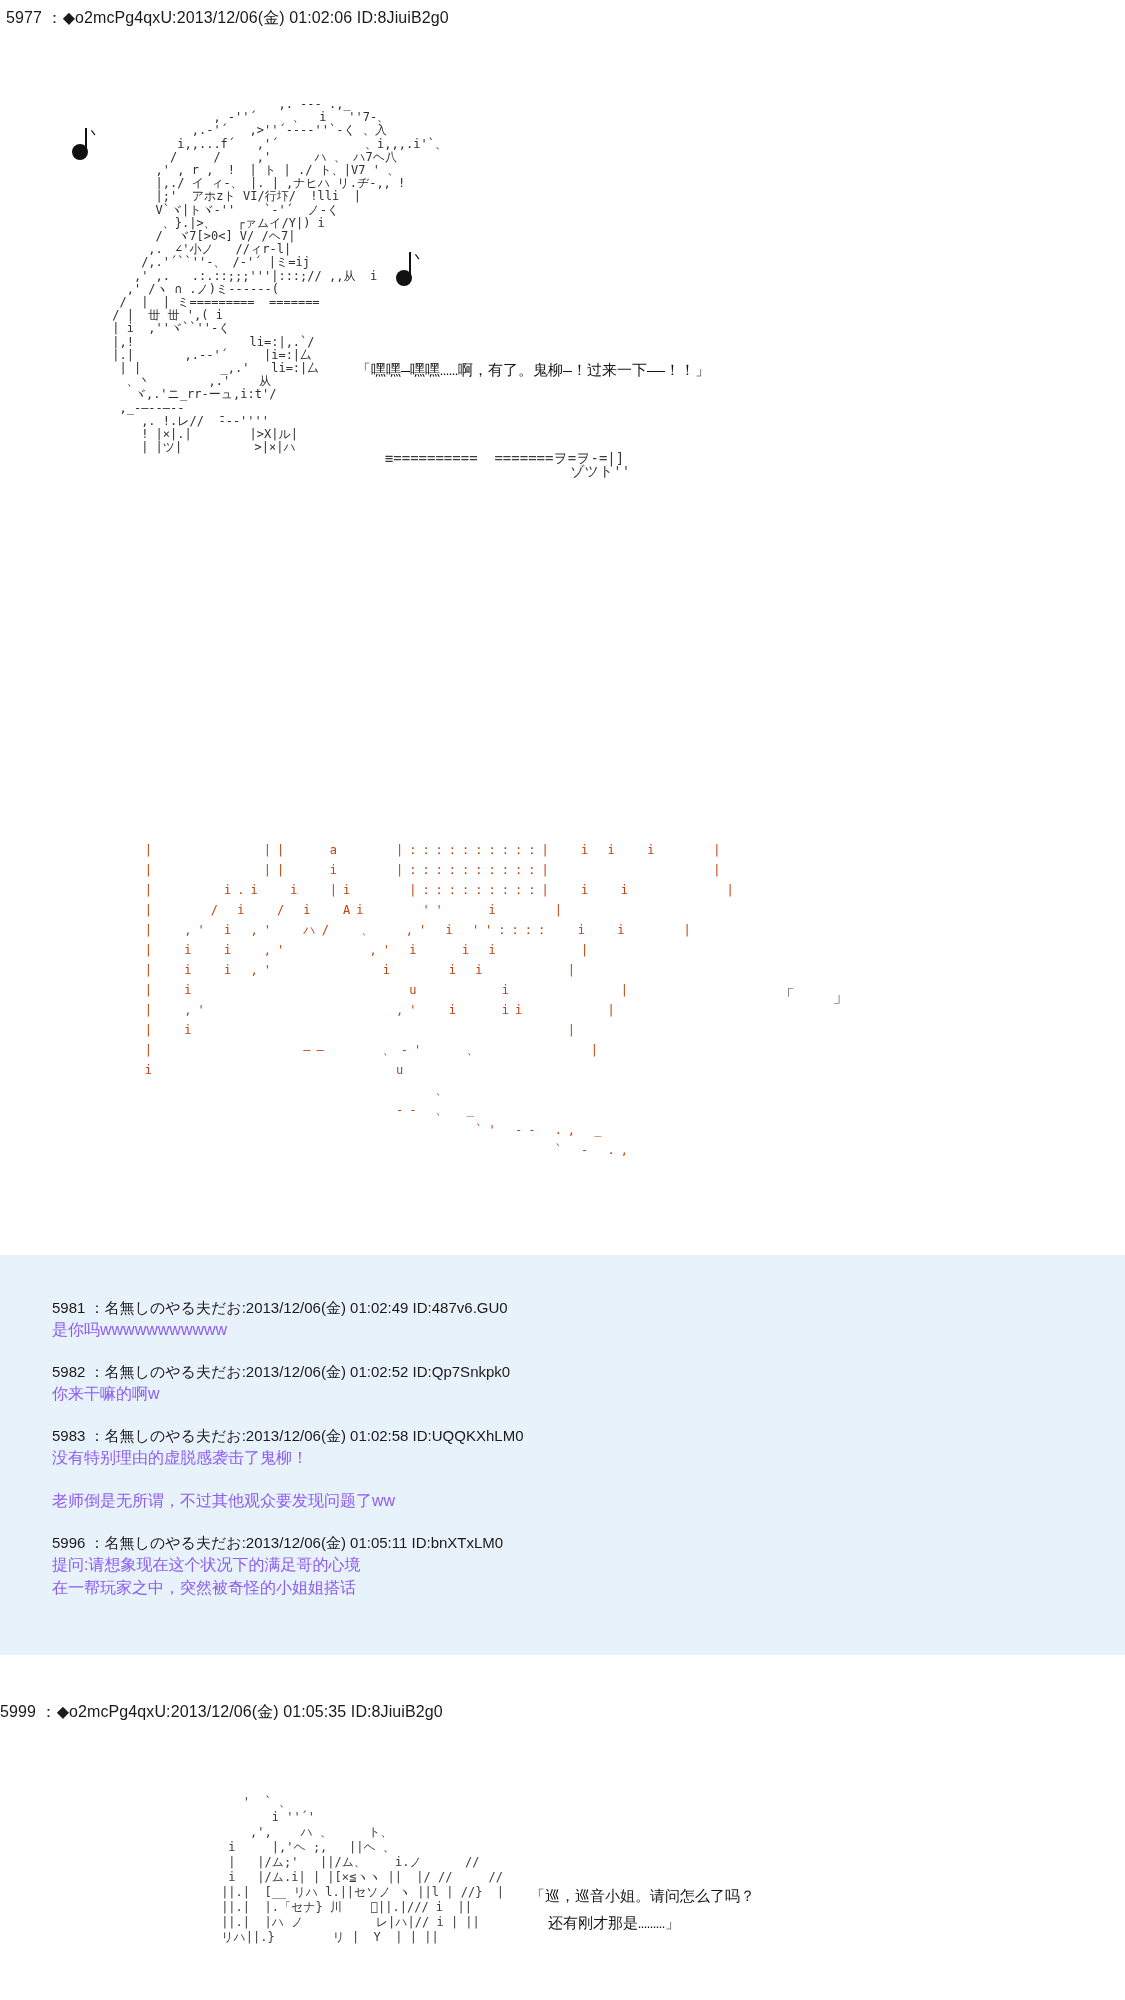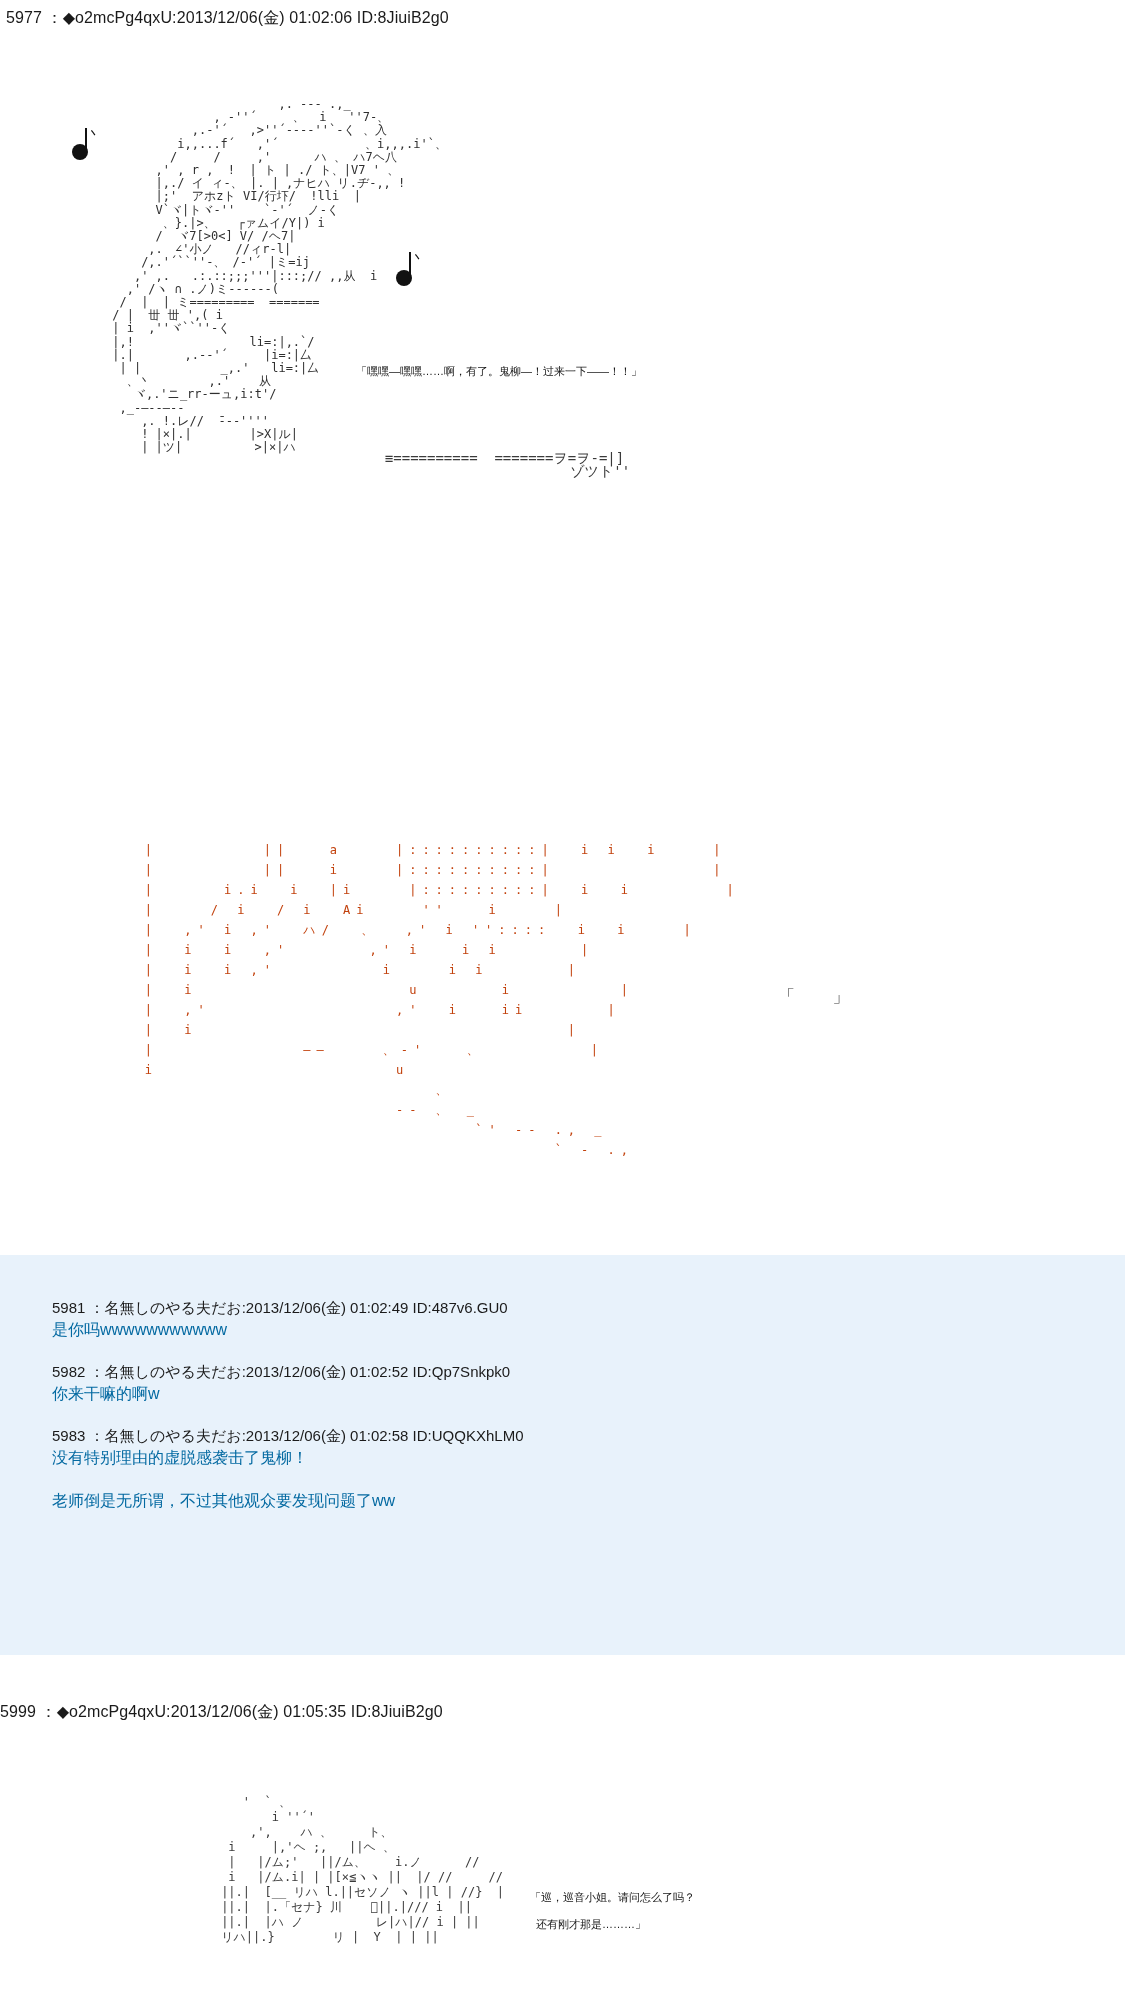--- a/index.html
+++ b/index.html
@@ -43,22 +43,22 @@
     color: #2f2f2f;
     -webkit-font-smoothing: none;
   }
   .aa-small {
     font-size: 10px;
     line-height: 10.6px;
   }
 
   
   .dialogue {
-    font-family: Liberation Sans, sans-serif;
-    font-size: 11px;
+    font-family: Liberation Mono, monospace;
+    font-size: 15px;
     line-height: 23px;
     white-space: pre;
     color: #151515;
   }
 
   
   .replies {
     position: absolute;
     background: #e8f2fb;
     box-sizing: border-box;
@@ -69,21 +69,21 @@
   .reply:last-child { margin-bottom: 0; }
   .reply-meta {
     font-size: 15px;
     line-height: 21px;
     color: #1b1b1b;
     white-space: pre;
   }
   .reply-body {
     font-size: 16px;
     line-height: 23px;
-    color: #0369a1;
+    color: #8b5cf6;
     white-space: pre-wrap;
   }
 
   
   .scrollbar {
     position: absolute;
     top: 0;
     right: 0;
     width: 0px;
     height: 100%;
@@ -170,20 +170,25 @@
 
     <div class="reply">
       <div class="reply-meta">5983 ：名無しのやる夫だお:2013/12/06(金) 01:02:58 ID:UQQKXhLM0</div>
       <div class="reply-body">没有特别理由的虚脱感袭击了鬼柳！</div>
     </div>
 
     <div class="reply">
       <div class="reply-body">老师倒是无所谓，不过其他观众要发现问题了ww</div>
     </div>
 
+    <div class="reply">
+      <div class="reply-meta">5996 ：名無しのやる夫だお:2013/12/06(金) 01:05:11 ID:bnXTxLM0</div>
+      <div class="reply-body">提问:请想象现在这个状况下的满足哥的心境
+在一帮玩家之中，突然被奇怪的小姐姐搭话</div>
+    </div>
 
   </div>
 
   <div class="post-head" style="position:absolute; left:0; top:1702px;">5999 ：◆o2mcPg4qxU:2013/12/06(金) 01:05:35 ID:8JiuiB2g0</div>
 
   <pre class="aa" style="position:absolute; left:120px; top:1795px; margin:0; font-size:12px; line-height:15px; color:#3a3a3a;">                 '  ` 、
                      i ''´'
                   ,',    ハ 、     ト、
                i     |,'ヘ ;,   ||ヘ 、
                |   |/ム;'   ||/ム、    i.ノ      //

